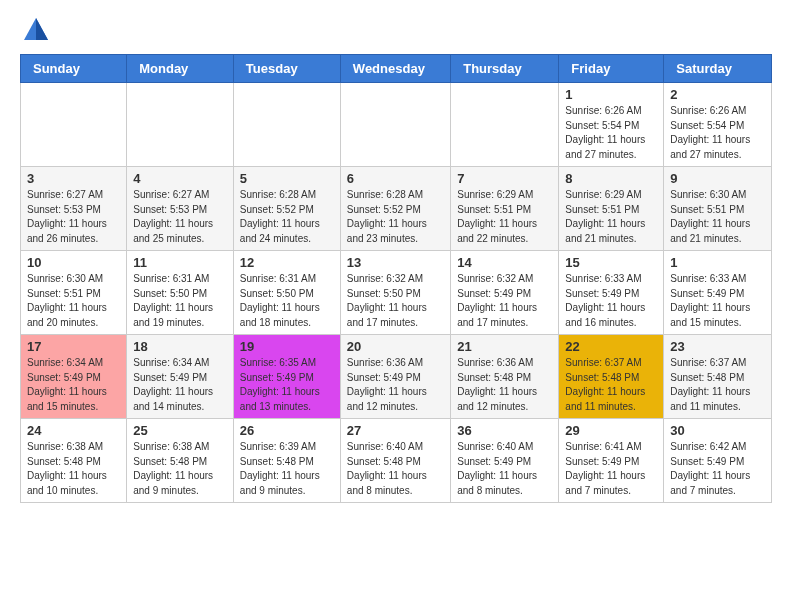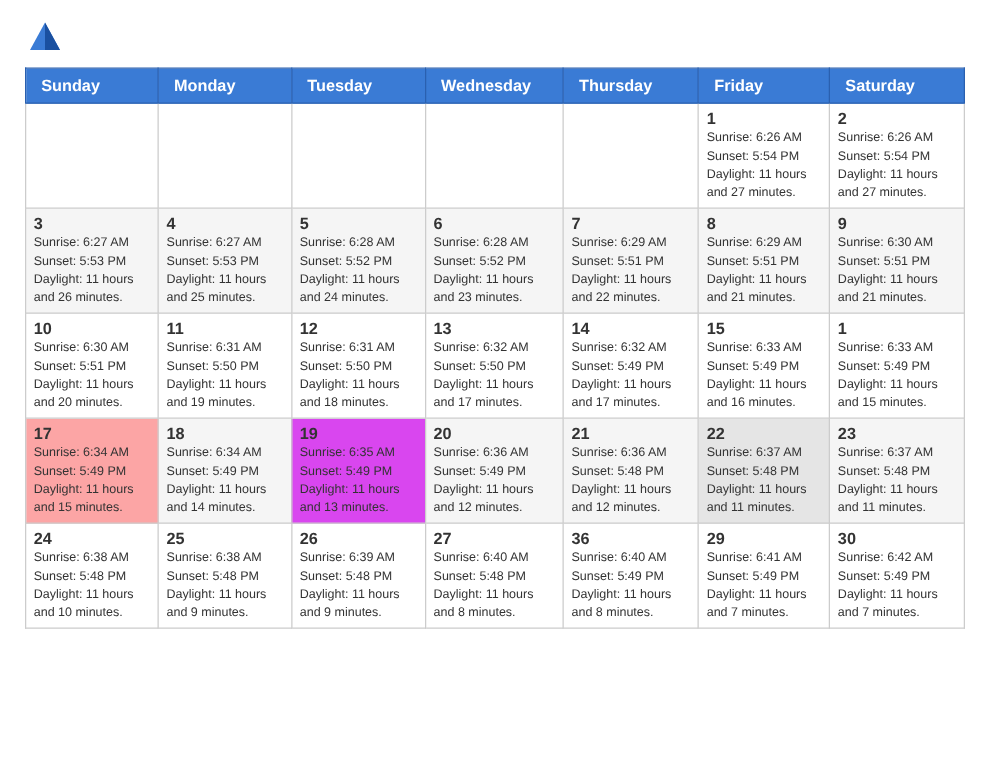--- a/index.html
+++ b/index.html
@@ -164,21 +164,21 @@
             <div class="day-info">Sunrise: 6:35 AM<br>Sunset: 5:49 PM<br>Daylight: 11 hours and 13 minutes.</div>
           </td>
           <td style="background: rgb(245, 245, 245);">
             <div class="day-num">20</div>
             <div class="day-info">Sunrise: 6:36 AM<br>Sunset: 5:49 PM<br>Daylight: 11 hours and 12 minutes.</div>
           </td>
           <td style="background: rgb(245, 245, 245);">
             <div class="day-num">21</div>
             <div class="day-info">Sunrise: 6:36 AM<br>Sunset: 5:48 PM<br>Daylight: 11 hours and 12 minutes.</div>
           </td>
-          <td style="background: #e5e5e5;">
+          <td style="background: #eab308;">
             <div class="day-num">22</div>
             <div class="day-info">Sunrise: 6:37 AM<br>Sunset: 5:48 PM<br>Daylight: 11 hours and 11 minutes.</div>
           </td>
           <td style="background: rgb(245, 245, 245);">
             <div class="day-num">23</div>
             <div class="day-info">Sunrise: 6:37 AM<br>Sunset: 5:48 PM<br>Daylight: 11 hours and 11 minutes.</div>
           </td>
         </tr>
         <tr>
           <td>

